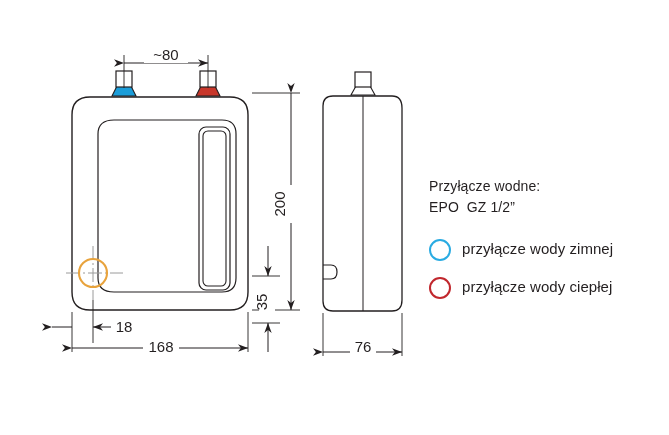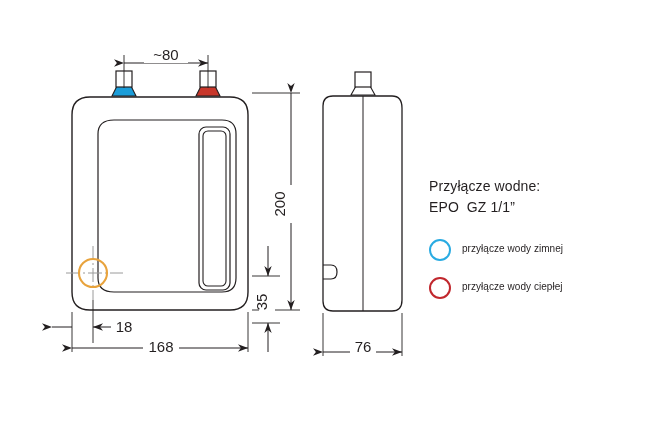--- a/index.html
+++ b/index.html
@@ -18,21 +18,21 @@
   }
   .legend-rows{margin-top:20px;}
   .legend-row{
     display:flex;align-items:flex-start;margin-bottom:15px;
   }
   .legend-swatch{
     flex:0 0 auto;width:22px;height:22px;border-radius:50%;
     border:2.2px solid #000;box-sizing:border-box;margin-right:11px;margin-top:1px;
   }
   .legend-label{
-    font-size:10px;color:#231f20;line-height:17px;padding-top:2px;
+    font-size:15px;color:#231f20;line-height:17px;padding-top:2px;
     letter-spacing:0.05px;
   }
 </style>
 </head>
 <body>
 
 <div id="root">
 
   <svg class="svg-layer" width="669" height="435" viewBox="0 0 669 435">
     <defs>
@@ -126,21 +126,21 @@
       <line x1="323" y1="313" x2="323" y2="356" stroke="#231f20" stroke-width="0.9"></line>
       <line x1="402" y1="313" x2="402" y2="356" stroke="#231f20" stroke-width="0.9"></line>
       <line x1="323" y1="352" x2="402" y2="352" stroke="#231f20" stroke-width="1" marker-start="url(#arrL)" marker-end="url(#arrR)"></line>
       <rect x="350" y="340" width="26" height="17" fill="#ffffff"></rect>
       <text x="363" y="352" font-family="Liberation Sans, sans-serif" font-size="15" fill="#231f20" text-anchor="middle">76</text>
     </g>
   </svg>
 
   <div class="legend">
     <div class="spec-line">Przyłącze wodne:</div>
-    <div class="spec-line">EPO  GZ 1/1”</div>
+    <div class="spec-line">EPO  GZ 1/2”</div>
 
     <div class="legend-rows">
       <div class="legend-row">
         <span class="legend-swatch" style="border-color: rgb(41, 171, 226);"></span>
         <span class="legend-label">przyłącze wody zimnej</span>
       </div>
       <div class="legend-row">
         <span class="legend-swatch" style="border-color: rgb(193, 39, 45);"></span>
         <span class="legend-label">przyłącze wody ciepłej</span>
       </div>

